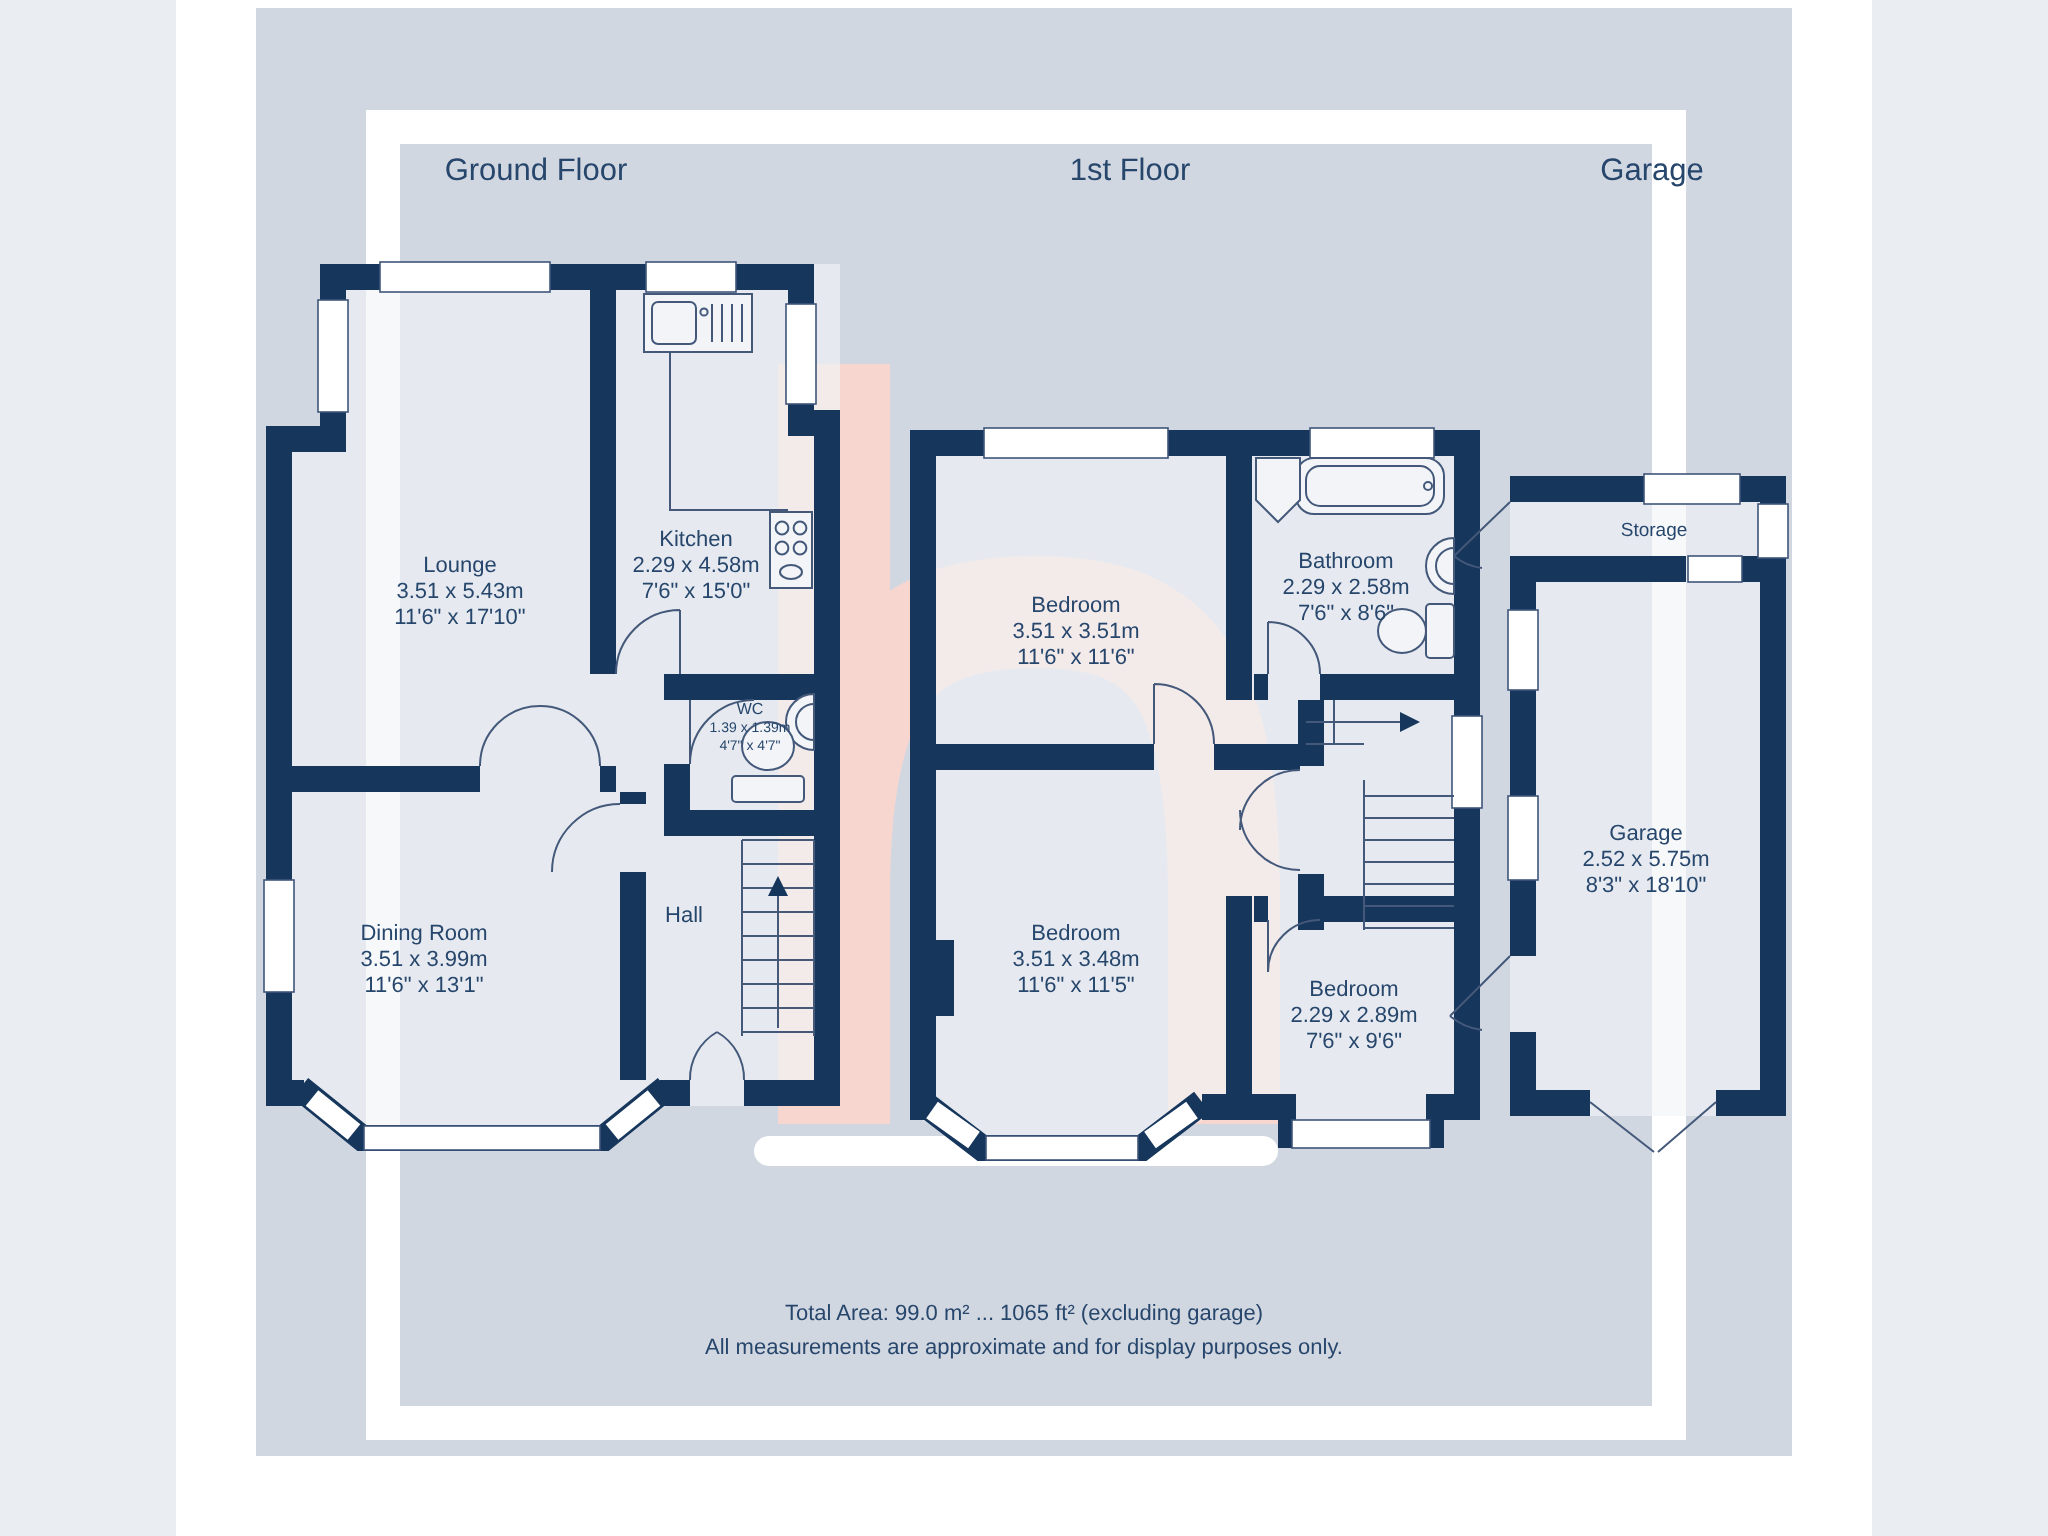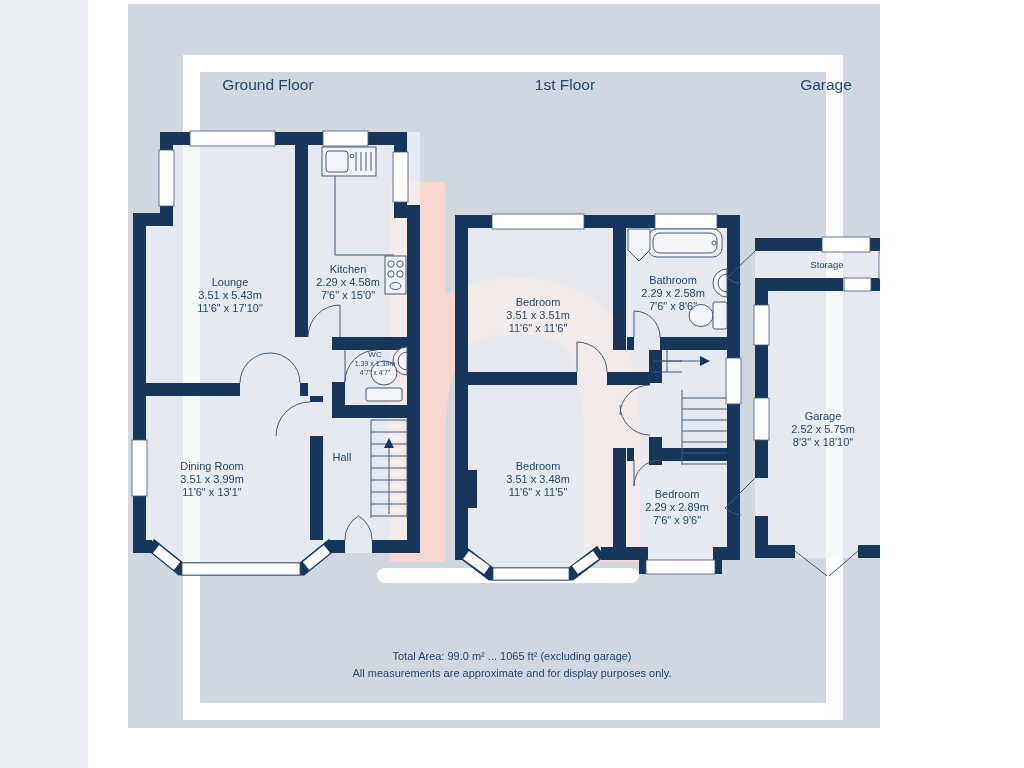--- a/index.html
+++ b/index.html
@@ -1,16 +1,16 @@
 <!DOCTYPE html>
 <html><head>
 <meta charset="utf-8">
 <style>
   html,body{margin:0;padding:0;background:#ffffff;}
-  .stage{position:relative;width:880px;height:768px;overflow:hidden;
+  .stage{position:relative;width:1024px;height:768px;overflow:hidden;
          font-family:"Liberation Sans", sans-serif;}
   svg{display:block;}
   text{font-family:"Liberation Sans", sans-serif;fill:#27466c;}
   .title{font-size:15.5px;}
   .room{font-size:11px;}
   .room-sm{font-size:9.5px;}
   .wc-name{font-size:8px;}
   .wc-dim{font-size:7px;}
   .footer{font-size:11px;}
   .wall{fill:#16365c;}

